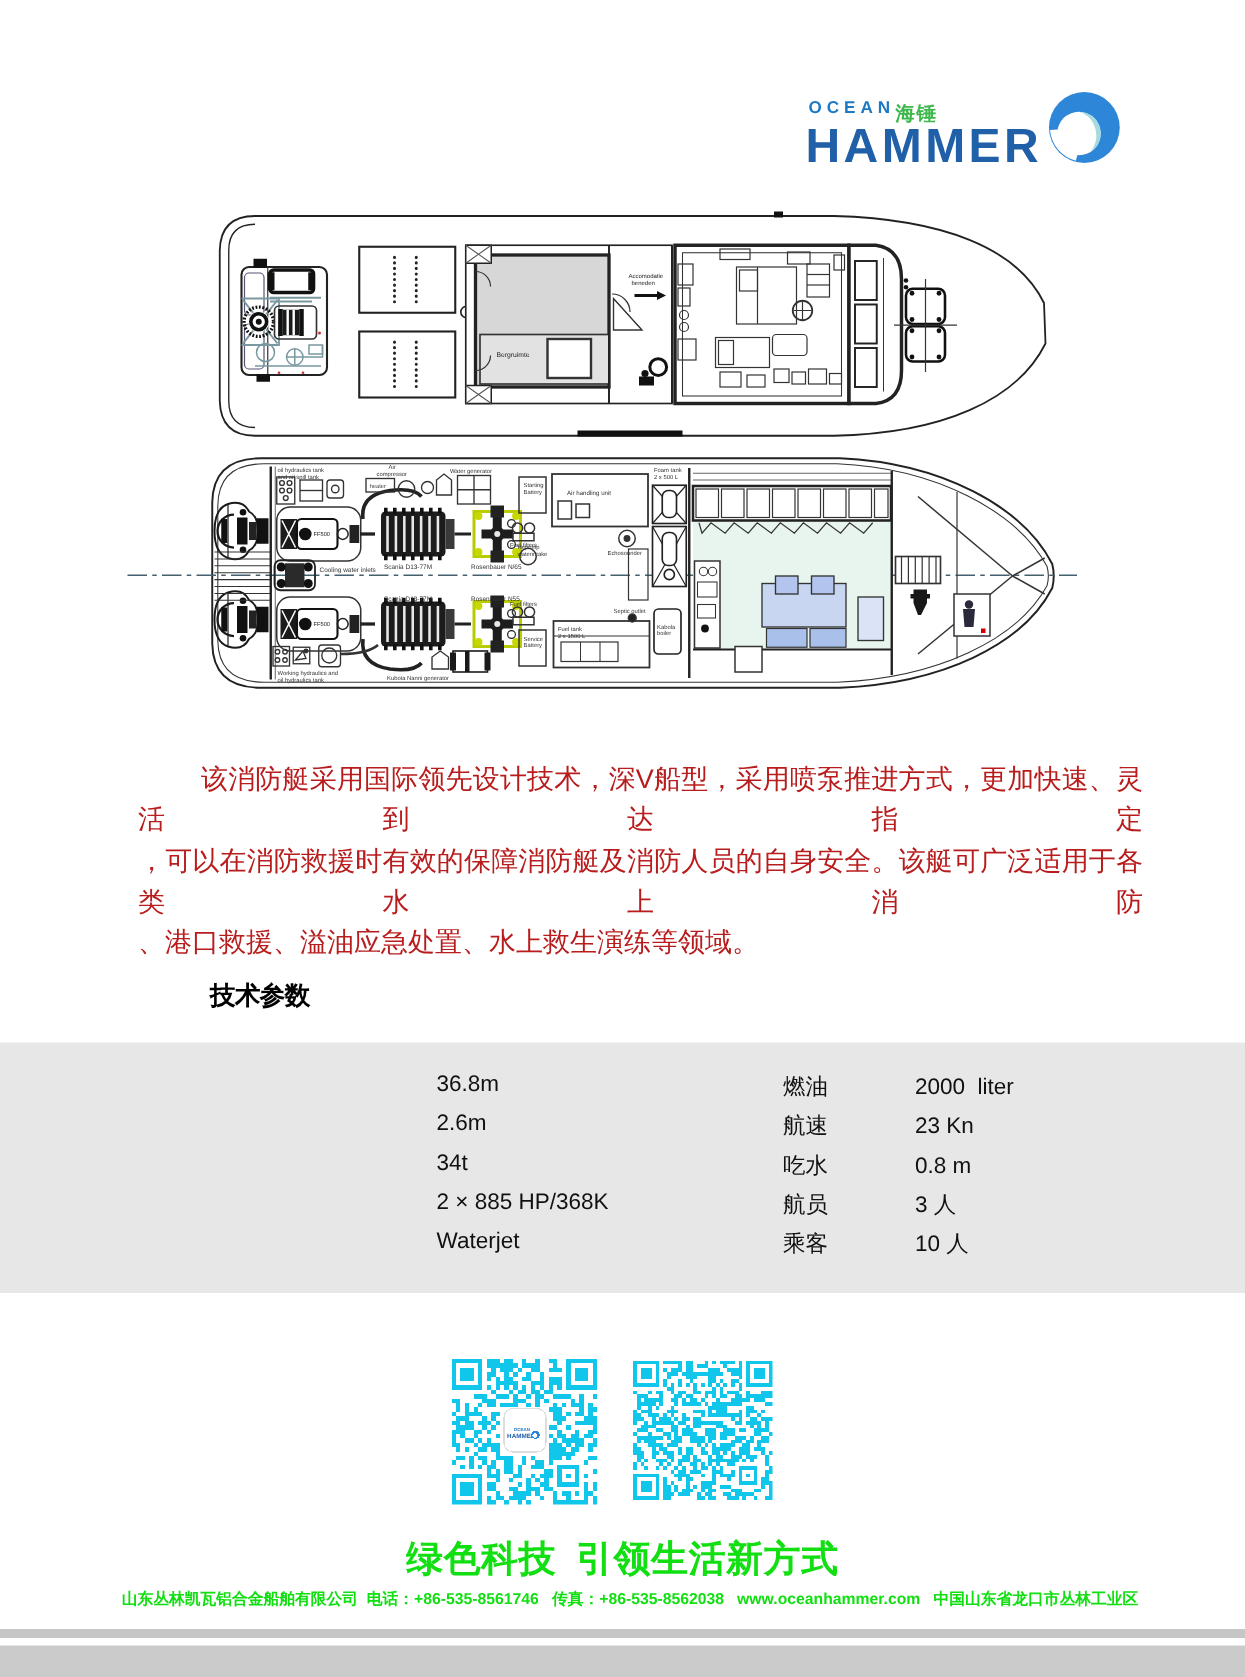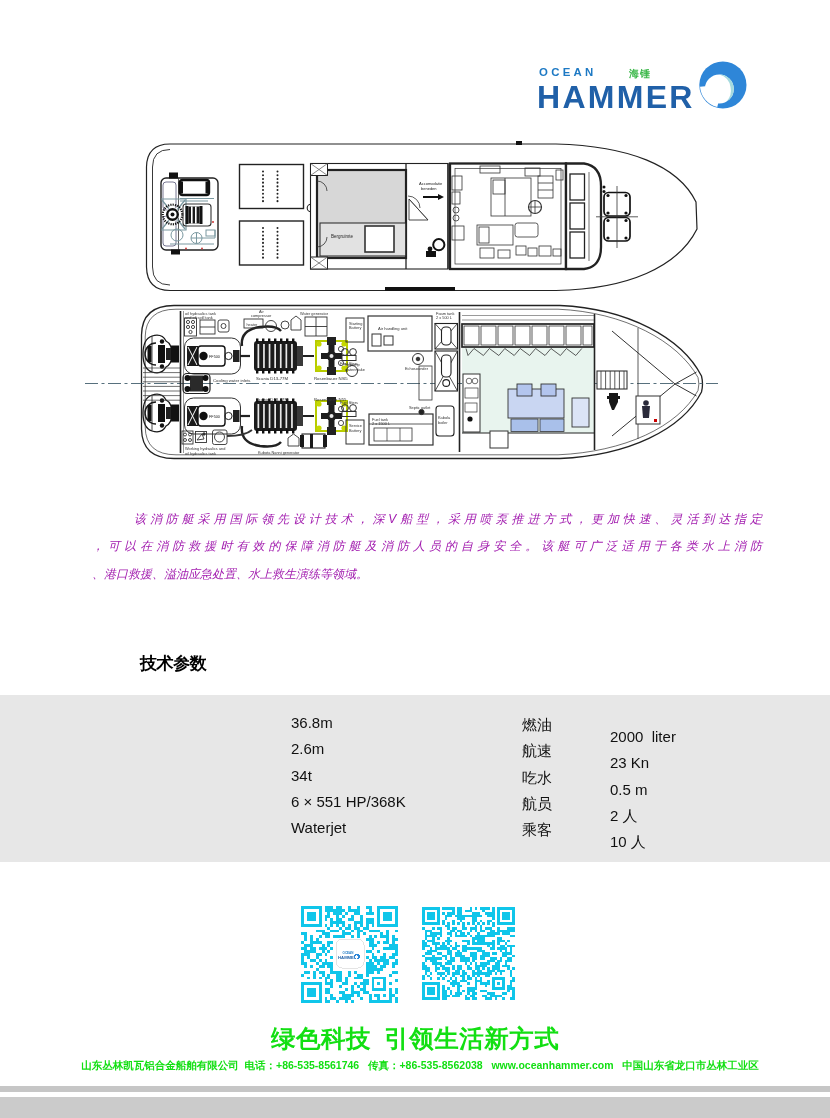--- a/index.html
+++ b/index.html
@@ -7,21 +7,21 @@
   .abs { position:absolute; }
   #page { position:relative; width:666px; height:1118px; background:#fff; }
   .jl { text-align:justify; text-align-last:justify; }
 </style>
 </head>
 <body>
 <div id="page">
 
   <div class="abs" style="left:538px; top:60px; width:220px; height:60px;">
     <div style="position:absolute; left:1px; top:6px; font-size:11.4px; font-weight:bold; color:#1d79c4; letter-spacing:3.3px;">OCEAN</div>
-    <div style="position:absolute; left:59px; top:6.5px; font-size:10px; font-weight:bold; color:#3cb84a; letter-spacing:1px;margin-left:32px;">海锤</div>
+    <div style="position:absolute; left:59px; top:6.5px; font-size:13px; font-weight:bold; color:#3cb84a; letter-spacing:1px;">海锤</div>
     <div style="position:absolute; left:-1px; top:18.5px; font-size:32px; font-weight:bold; color:#2060a8; letter-spacing:2.3px;">HAMMER</div>
   </div>
   <svg class="abs" style="left:697px; top:59px;" width="52" height="52" viewBox="0 0 52 52">
     <circle cx="25.9" cy="26" r="23.6" fill="#2e86d8"></circle>
     <path d="M 5.6,27.5 A 20.3,20.3 0 0 0 20.9,45.6" stroke="#fff" stroke-width="5.2" fill="none"></path>
     <circle cx="22.3" cy="30" r="14.5" fill="#fff"></circle>
     <path d="M 22.3,15.5 A 14.5,14.5 0 0 1 36.8,30 A 14.5,14.5 0 0 1 29.5,42.6 A 16.5,16.5 0 0 0 33.5,28 A 15.5,15.5 0 0 0 22.3,15.5 Z" fill="#a5dade"></path>
   </svg>
 
   <svg class="abs" style="left:0; top:0;" width="830" height="500" viewBox="0 0 830 500">
@@ -427,49 +427,49 @@
 <path d="M 609,393 L 618,393 L 618,402 L 614,410 L 612,410 L 609,402 Z" fill="#181818"></path>
 <rect x="607" y="396" width="13" height="3" fill="#181818"></rect>
 <rect x="636" y="396" width="24" height="28" fill="#fff" stroke="#333" stroke-width="1"></rect>
 <circle cx="646" cy="403" r="2.8" fill="#2a2a3a"></circle>
       <path d="M 642,406 L 650,406 L 649,418 L 643,418 Z" fill="#2a2a3a"></path>
 <rect x="654" y="419" width="3" height="3" fill="#c00"></rect>
 <line x1="462" y1="315.5" x2="594" y2="315.5" stroke="#555" stroke-width="0.6"></line>
 <line x1="462" y1="320" x2="594" y2="320" stroke="#555" stroke-width="0.6"></line>
   </svg>
 
-  <div class="abs" style="left:92px; top:506px; width:670px; font-size:12px; color:#a21caf; line-height:27.3px;font-style:italic;">
+  <div class="abs" style="left:92px; top:506px; width:670px; font-size:18px; color:#b91c1c; line-height:27.3px;">
     <div class="jl" style="text-indent:42px;">该消防艇采用国际领先设计技术，深V船型，采用喷泵推进方式，更加快速、灵活到达指定</div>
     <div class="jl">，可以在消防救援时有效的保障消防艇及消防人员的自身安全。该艇可广泛适用于各类水上消防</div>
     <div>、港口救援、溢油应急处置、水上救生演练等领域。</div>
   </div>
 
   <div class="abs" style="left:120px; top:652px; font-size:17px; font-weight:bold; color:#000; letter-spacing:-0.4px;margin-left:20px;">技术参数</div>
 
   <div class="abs" style="left:0; top:695px; width:830px; height:167px; background:#e7e7e7;"></div>
   <div class="abs" style="left:0; top:695px; width:830px; height:167px; font-size:15px; color:#111;">
     <div class="abs" style="left:291px; top:15px; line-height:26.3px;">
       <div>36.8m</div>
         <div>2.6m</div>
         <div>34t</div>
-        <div>6 × 551 HP/368K</div>
+        <div>2 × 885 HP/368K</div>
         <div>Waterjet</div>
     </div>
     <div class="abs" style="left:477px; top:17px; line-height:26.3px;margin-left:45px;">
       <div>燃油</div>
         <div>航速</div>
         <div>吃水</div>
         <div>航员</div>
         <div>乘客</div>
     </div>
-    <div class="abs" style="left:610px; top:17px; line-height:26.3px;margin-top:12px;">
+    <div class="abs" style="left:610px; top:17px; line-height:26.3px;">
       <div>2000&nbsp; liter</div>
         <div>23 Kn</div>
-        <div>0.5 m</div>
-        <div>2 人</div>
+        <div>0.8 m</div>
+        <div>3 人</div>
         <div>10 人</div>
     </div>
   </div>
 
   <svg class="abs" style="left:301px; top:906px;" width="97" height="97" viewBox="0 0 97 97" shape-rendering="crispEdges">
     <path fill="#10c6ea" d="M0.0 0.0h20.58v2.94h-20.58zM23.52 0.0h8.82v2.94h-8.82zM35.27 0.0h5.88v2.94h-5.88zM47.03 0.0h2.94v2.94h-2.94zM55.85 0.0h2.94v2.94h-2.94zM64.67 0.0h5.88v2.94h-5.88zM76.42 0.0h20.58v2.94h-20.58zM0.0 2.94h2.94v2.94h-2.94zM17.64 2.94h2.94v2.94h-2.94zM23.52 2.94h20.58v2.94h-20.58zM47.03 2.94h11.76v2.94h-11.76zM67.61 2.94h2.94v2.94h-2.94zM76.42 2.94h2.94v2.94h-2.94zM94.06 2.94h2.94v2.94h-2.94zM0.0 5.88h2.94v2.94h-2.94zM5.88 5.88h8.82v2.94h-8.82zM17.64 5.88h2.94v2.94h-2.94zM26.45 5.88h2.94v2.94h-2.94zM32.33 5.88h8.82v2.94h-8.82zM44.09 5.88h2.94v2.94h-2.94zM52.91 5.88h5.88v2.94h-5.88zM64.67 5.88h8.82v2.94h-8.82zM76.42 5.88h2.94v2.94h-2.94zM82.3 5.88h8.82v2.94h-8.82zM94.06 5.88h2.94v2.94h-2.94zM0.0 8.82h2.94v2.94h-2.94zM5.88 8.82h8.82v2.94h-8.82zM17.64 8.82h2.94v2.94h-2.94zM23.52 8.82h5.88v2.94h-5.88zM35.27 8.82h2.94v2.94h-2.94zM41.15 8.82h2.94v2.94h-2.94zM49.97 8.82h2.94v2.94h-2.94zM58.79 8.82h2.94v2.94h-2.94zM76.42 8.82h2.94v2.94h-2.94zM82.3 8.82h8.82v2.94h-8.82zM94.06 8.82h2.94v2.94h-2.94zM0.0 11.76h2.94v2.94h-2.94zM5.88 11.76h8.82v2.94h-8.82zM17.64 11.76h2.94v2.94h-2.94zM23.52 11.76h2.94v2.94h-2.94zM29.39 11.76h2.94v2.94h-2.94zM35.27 11.76h5.88v2.94h-5.88zM47.03 11.76h5.88v2.94h-5.88zM58.79 11.76h2.94v2.94h-2.94zM64.67 11.76h8.82v2.94h-8.82zM76.42 11.76h2.94v2.94h-2.94zM82.3 11.76h8.82v2.94h-8.82zM94.06 11.76h2.94v2.94h-2.94zM0.0 14.7h2.94v2.94h-2.94zM17.64 14.7h2.94v2.94h-2.94zM29.39 14.7h14.7v2.94h-14.7zM52.91 14.7h8.82v2.94h-8.82zM64.67 14.7h8.82v2.94h-8.82zM76.42 14.7h2.94v2.94h-2.94zM94.06 14.7h2.94v2.94h-2.94zM0.0 17.64h20.58v2.94h-20.58zM23.52 17.64h2.94v2.94h-2.94zM29.39 17.64h2.94v2.94h-2.94zM35.27 17.64h2.94v2.94h-2.94zM41.15 17.64h2.94v2.94h-2.94zM47.03 17.64h2.94v2.94h-2.94zM52.91 17.64h2.94v2.94h-2.94zM58.79 17.64h2.94v2.94h-2.94zM64.67 17.64h2.94v2.94h-2.94zM70.55 17.64h2.94v2.94h-2.94zM76.42 17.64h20.58v2.94h-20.58zM26.45 20.58h2.94v2.94h-2.94zM38.21 20.58h2.94v2.94h-2.94zM44.09 20.58h5.88v2.94h-5.88zM52.91 20.58h5.88v2.94h-5.88zM61.73 20.58h5.88v2.94h-5.88zM14.7 23.52h8.82v2.94h-8.82zM29.39 23.52h8.82v2.94h-8.82zM41.15 23.52h2.94v2.94h-2.94zM49.97 23.52h2.94v2.94h-2.94zM55.85 23.52h5.88v2.94h-5.88zM67.61 23.52h11.76v2.94h-11.76zM85.24 23.52h2.94v2.94h-2.94zM94.06 23.52h2.94v2.94h-2.94zM0.0 26.45h5.88v2.94h-5.88zM20.58 26.45h8.82v2.94h-8.82zM41.15 26.45h8.82v2.94h-8.82zM55.85 26.45h2.94v2.94h-2.94zM61.73 26.45h2.94v2.94h-2.94zM79.36 26.45h2.94v2.94h-2.94zM85.24 26.45h2.94v2.94h-2.94zM2.94 29.39h2.94v2.94h-2.94zM8.82 29.39h2.94v2.94h-2.94zM17.64 29.39h2.94v2.94h-2.94zM23.52 29.39h5.88v2.94h-5.88zM32.33 29.39h11.76v2.94h-11.76zM49.97 29.39h2.94v2.94h-2.94zM55.85 29.39h2.94v2.94h-2.94zM67.61 29.39h2.94v2.94h-2.94zM73.48 29.39h2.94v2.94h-2.94zM79.36 29.39h8.82v2.94h-8.82zM91.12 29.39h2.94v2.94h-2.94zM2.94 32.33h2.94v2.94h-2.94zM8.82 32.33h2.94v2.94h-2.94zM14.7 32.33h2.94v2.94h-2.94zM64.67 32.33h8.82v2.94h-8.82zM85.24 32.33h2.94v2.94h-2.94zM91.12 32.33h5.88v2.94h-5.88zM0.0 35.27h2.94v2.94h-2.94zM8.82 35.27h11.76v2.94h-11.76zM26.45 35.27h5.88v2.94h-5.88zM67.61 35.27h5.88v2.94h-5.88zM76.42 35.27h2.94v2.94h-2.94zM82.3 35.27h5.88v2.94h-5.88zM91.12 35.27h2.94v2.94h-2.94zM2.94 38.21h8.82v2.94h-8.82zM20.58 38.21h2.94v2.94h-2.94zM26.45 38.21h2.94v2.94h-2.94zM67.61 38.21h8.82v2.94h-8.82zM88.18 38.21h8.82v2.94h-8.82zM0.0 41.15h5.88v2.94h-5.88zM8.82 41.15h5.88v2.94h-5.88zM17.64 41.15h8.82v2.94h-8.82zM29.39 41.15h2.94v2.94h-2.94zM70.55 41.15h2.94v2.94h-2.94zM82.3 41.15h14.7v2.94h-14.7zM2.94 44.09h11.76v2.94h-11.76zM20.58 44.09h2.94v2.94h-2.94zM26.45 44.09h2.94v2.94h-2.94zM64.67 44.09h5.88v2.94h-5.88zM76.42 44.09h2.94v2.94h-2.94zM94.06 44.09h2.94v2.94h-2.94zM0.0 47.03h8.82v2.94h-8.82zM14.7 47.03h5.88v2.94h-5.88zM23.52 47.03h2.94v2.94h-2.94zM70.55 47.03h2.94v2.94h-2.94zM82.3 47.03h2.94v2.94h-2.94zM91.12 47.03h5.88v2.94h-5.88zM0.0 49.97h2.94v2.94h-2.94zM5.88 49.97h2.94v2.94h-2.94zM14.7 49.97h2.94v2.94h-2.94zM29.39 49.97h2.94v2.94h-2.94zM64.67 49.97h2.94v2.94h-2.94zM70.55 49.97h5.88v2.94h-5.88zM79.36 49.97h5.88v2.94h-5.88zM88.18 49.97h5.88v2.94h-5.88zM0.0 52.91h2.94v2.94h-2.94zM8.82 52.91h5.88v2.94h-5.88zM17.64 52.91h2.94v2.94h-2.94zM23.52 52.91h2.94v2.94h-2.94zM67.61 52.91h2.94v2.94h-2.94zM73.48 52.91h14.7v2.94h-14.7zM94.06 52.91h2.94v2.94h-2.94zM0.0 55.85h5.88v2.94h-5.88zM14.7 55.85h2.94v2.94h-2.94zM20.58 55.85h11.76v2.94h-11.76zM64.67 55.85h8.82v2.94h-8.82zM76.42 55.85h2.94v2.94h-2.94zM82.3 55.85h5.88v2.94h-5.88zM91.12 55.85h5.88v2.94h-5.88zM2.94 58.79h2.94v2.94h-2.94zM8.82 58.79h2.94v2.94h-2.94zM17.64 58.79h5.88v2.94h-5.88zM26.45 58.79h5.88v2.94h-5.88zM64.67 58.79h11.76v2.94h-11.76zM79.36 58.79h5.88v2.94h-5.88zM91.12 58.79h2.94v2.94h-2.94zM14.7 61.73h2.94v2.94h-2.94zM29.39 61.73h2.94v2.94h-2.94zM64.67 61.73h17.64v2.94h-17.64zM2.94 64.67h5.88v2.94h-5.88zM11.76 64.67h2.94v2.94h-2.94zM17.64 64.67h5.88v2.94h-5.88zM29.39 64.67h11.76v2.94h-11.76zM47.03 64.67h2.94v2.94h-2.94zM52.91 64.67h2.94v2.94h-2.94zM64.67 64.67h8.82v2.94h-8.82zM76.42 64.67h2.94v2.94h-2.94zM91.12 64.67h5.88v2.94h-5.88zM0.0 67.61h2.94v2.94h-2.94zM11.76 67.61h2.94v2.94h-2.94zM20.58 67.61h2.94v2.94h-2.94zM26.45 67.61h2.94v2.94h-2.94zM35.27 67.61h5.88v2.94h-5.88zM47.03 67.61h2.94v2.94h-2.94zM55.85 67.61h5.88v2.94h-5.88zM64.67 67.61h2.94v2.94h-2.94zM88.18 67.61h2.94v2.94h-2.94zM5.88 70.55h2.94v2.94h-2.94zM11.76 70.55h2.94v2.94h-2.94zM17.64 70.55h2.94v2.94h-2.94zM23.52 70.55h5.88v2.94h-5.88zM35.27 70.55h5.88v2.94h-5.88zM44.09 70.55h2.94v2.94h-2.94zM52.91 70.55h8.82v2.94h-8.82zM70.55 70.55h14.7v2.94h-14.7zM23.52 73.48h2.94v2.94h-2.94zM29.39 73.48h2.94v2.94h-2.94zM35.27 73.48h5.88v2.94h-5.88zM44.09 73.48h2.94v2.94h-2.94zM61.73 73.48h5.88v2.94h-5.88zM70.55 73.48h2.94v2.94h-2.94zM82.3 73.48h2.94v2.94h-2.94zM94.06 73.48h2.94v2.94h-2.94zM0.0 76.42h20.58v2.94h-20.58zM23.52 76.42h8.82v2.94h-8.82zM41.15 76.42h5.88v2.94h-5.88zM52.91 76.42h2.94v2.94h-2.94zM58.79 76.42h8.82v2.94h-8.82zM70.55 76.42h2.94v2.94h-2.94zM76.42 76.42h2.94v2.94h-2.94zM82.3 76.42h2.94v2.94h-2.94zM88.18 76.42h2.94v2.94h-2.94zM0.0 79.36h2.94v2.94h-2.94zM17.64 79.36h2.94v2.94h-2.94zM29.39 79.36h2.94v2.94h-2.94zM38.21 79.36h2.94v2.94h-2.94zM49.97 79.36h2.94v2.94h-2.94zM55.85 79.36h2.94v2.94h-2.94zM61.73 79.36h2.94v2.94h-2.94zM70.55 79.36h2.94v2.94h-2.94zM82.3 79.36h2.94v2.94h-2.94zM0.0 82.3h2.94v2.94h-2.94zM5.88 82.3h8.82v2.94h-8.82zM17.64 82.3h2.94v2.94h-2.94zM23.52 82.3h5.88v2.94h-5.88zM44.09 82.3h2.94v2.94h-2.94zM49.97 82.3h2.94v2.94h-2.94zM58.79 82.3h5.88v2.94h-5.88zM70.55 82.3h14.7v2.94h-14.7zM88.18 82.3h2.94v2.94h-2.94zM94.06 82.3h2.94v2.94h-2.94zM0.0 85.24h2.94v2.94h-2.94zM5.88 85.24h8.82v2.94h-8.82zM17.64 85.24h2.94v2.94h-2.94zM23.52 85.24h5.88v2.94h-5.88zM38.21 85.24h5.88v2.94h-5.88zM49.97 85.24h8.82v2.94h-8.82zM61.73 85.24h5.88v2.94h-5.88zM88.18 85.24h2.94v2.94h-2.94zM94.06 85.24h2.94v2.94h-2.94zM0.0 88.18h2.94v2.94h-2.94zM5.88 88.18h8.82v2.94h-8.82zM17.64 88.18h2.94v2.94h-2.94zM29.39 88.18h2.94v2.94h-2.94zM41.15 88.18h11.76v2.94h-11.76zM55.85 88.18h2.94v2.94h-2.94zM67.61 88.18h2.94v2.94h-2.94zM73.48 88.18h5.88v2.94h-5.88zM82.3 88.18h2.94v2.94h-2.94zM88.18 88.18h5.88v2.94h-5.88zM0.0 91.12h2.94v2.94h-2.94zM17.64 91.12h2.94v2.94h-2.94zM23.52 91.12h2.94v2.94h-2.94zM29.39 91.12h5.88v2.94h-5.88zM38.21 91.12h11.76v2.94h-11.76zM58.79 91.12h2.94v2.94h-2.94zM67.61 91.12h2.94v2.94h-2.94zM76.42 91.12h2.94v2.94h-2.94zM88.18 91.12h2.94v2.94h-2.94zM94.06 91.12h2.94v2.94h-2.94zM0.0 94.06h20.58v2.94h-20.58zM23.52 94.06h5.88v2.94h-5.88zM35.27 94.06h2.94v2.94h-2.94zM44.09 94.06h2.94v2.94h-2.94zM49.97 94.06h2.94v2.94h-2.94zM67.61 94.06h23.52v2.94h-23.52zM94.06 94.06h2.94v2.94h-2.94z"></path>
     <rect x="35" y="33" width="28" height="29" rx="6" fill="#fff" stroke="#ddd" stroke-width="0.8"></rect>
     <text x="47" y="48" font-size="3" fill="#1d79c4" text-anchor="middle" font-weight="bold">OCEAN</text>
     <text x="46.5" y="52.5" font-size="4.2" fill="#2060a8" text-anchor="middle" font-weight="bold">HAMMER</text>
     <circle cx="56" cy="50.5" r="2.8" fill="#2e86d8"></circle>

